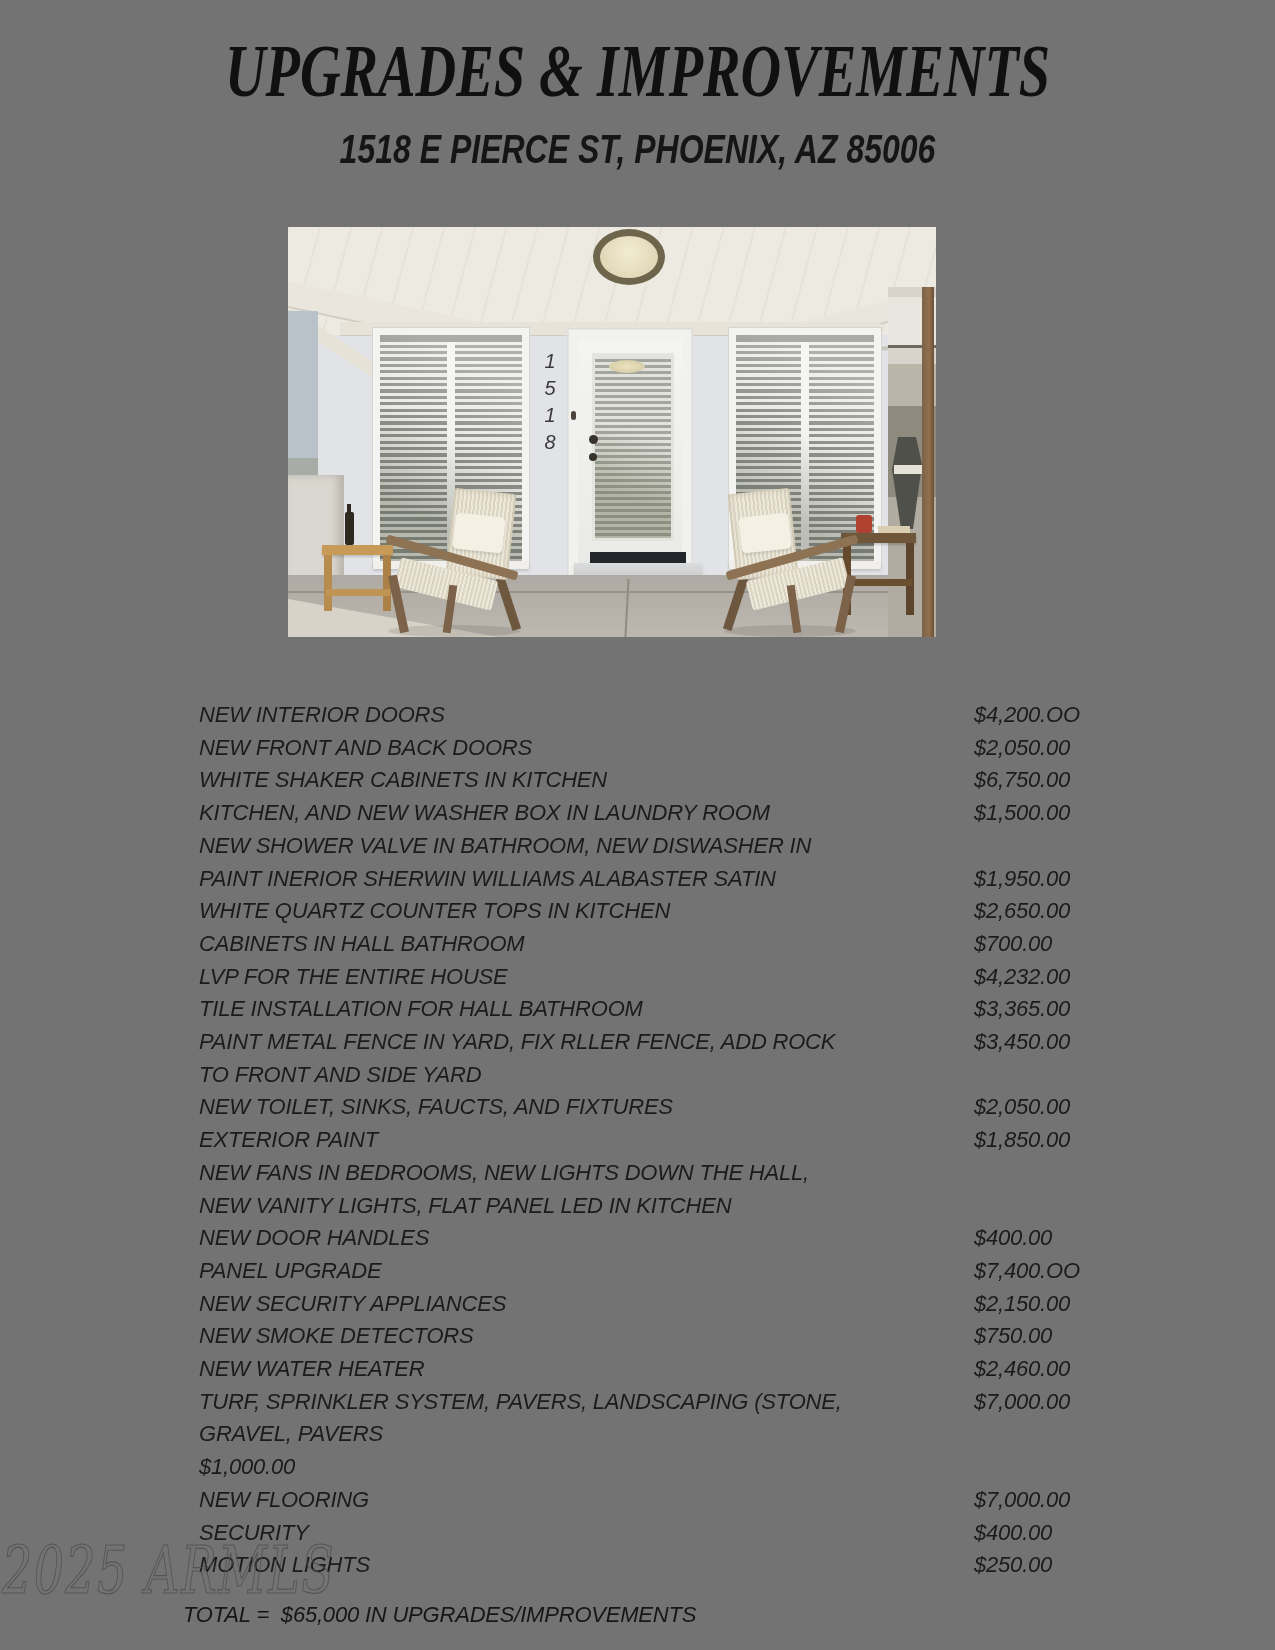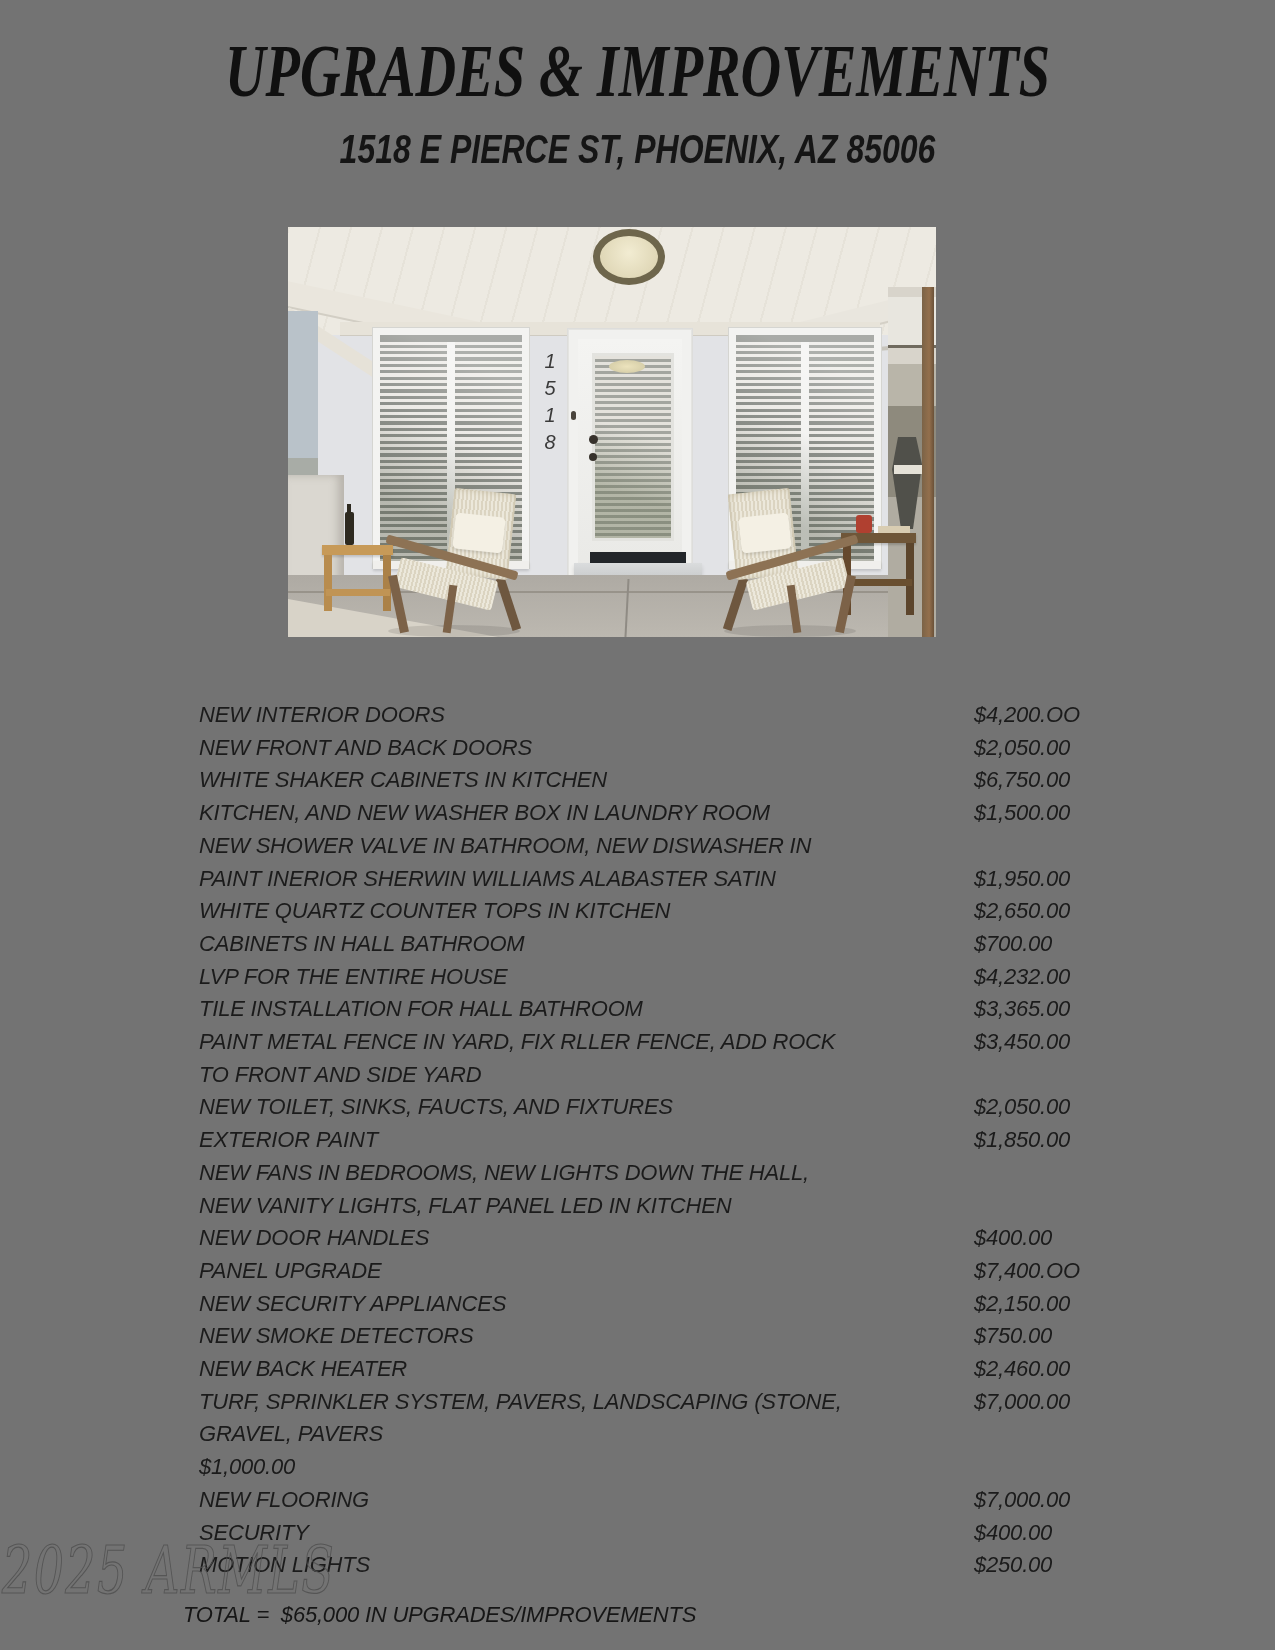--- a/index.html
+++ b/index.html
@@ -332,21 +332,21 @@
       </div>
     <div class="row">
         <div class="desc">
           <div class="l">NEW SMOKE DETECTORS</div>
           <div class="l"></div>
         </div>
         <div class="price">$750.00</div>
       </div>
     <div class="row">
         <div class="desc">
-          <div class="l">NEW BACK HEATER</div>
+          <div class="l">NEW WATER HEATER</div>
           <div class="l"></div>
         </div>
         <div class="price">$2,460.00</div>
       </div>
     <div class="row">
         <div class="desc">
           <div class="l">TURF, SPRINKLER SYSTEM, PAVERS, LANDSCAPING (STONE,</div>
           <div class="l">GRAVEL, PAVERS</div>
         </div>
         <div class="price">$7,000.00</div>

